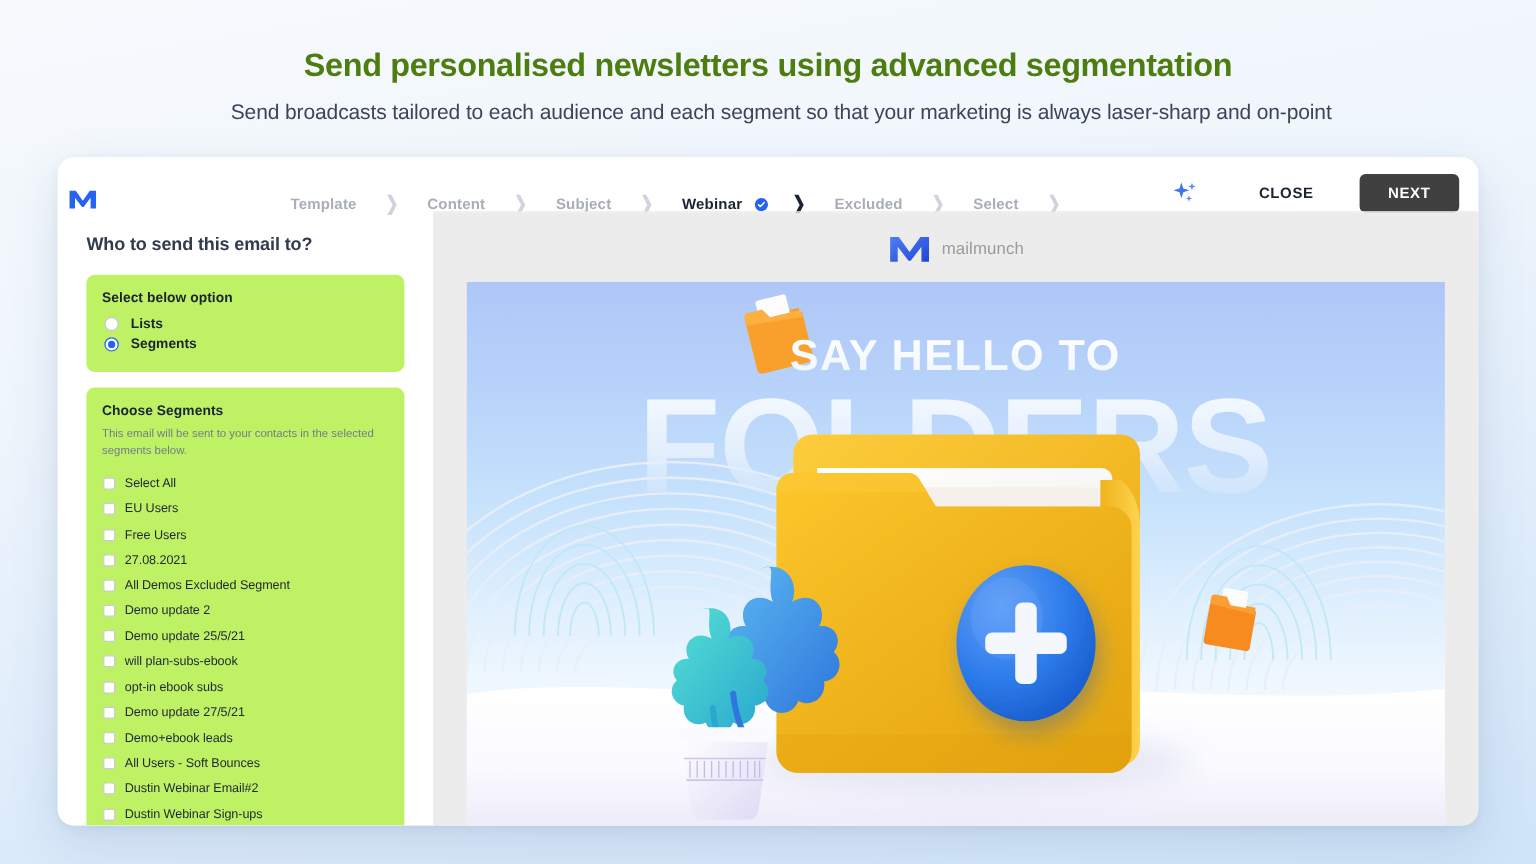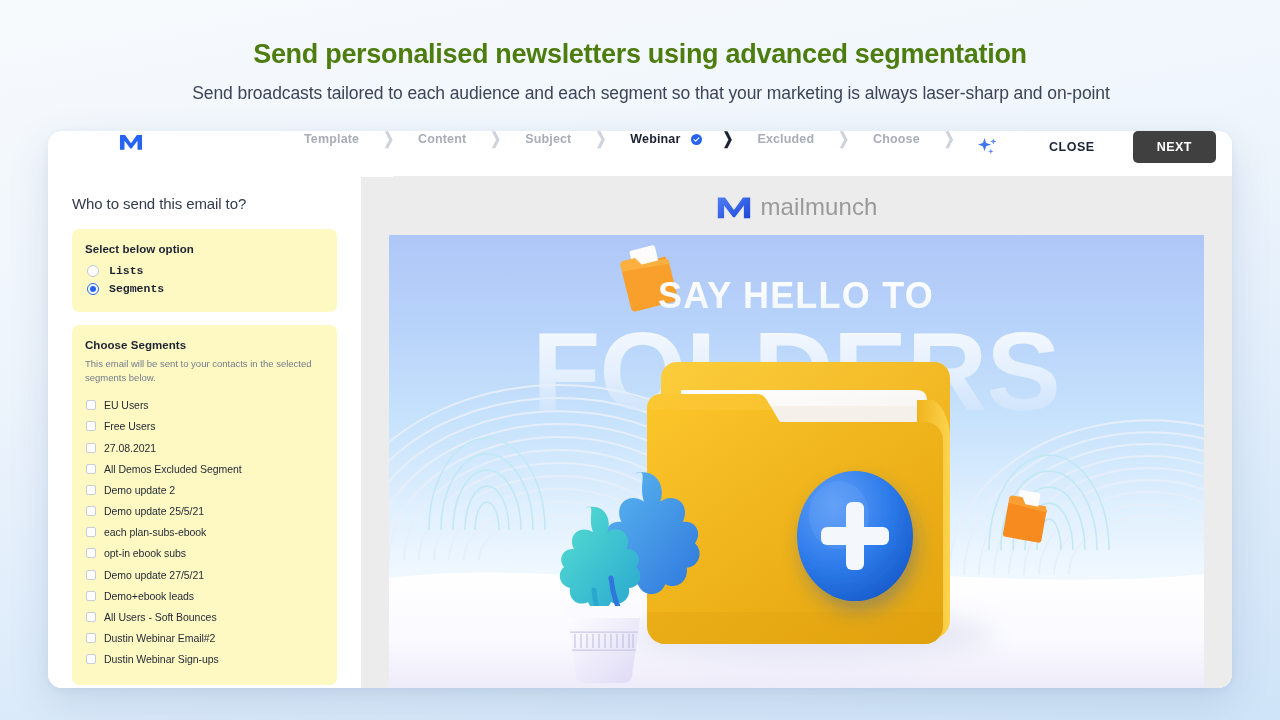--- a/index.html
+++ b/index.html
@@ -37,25 +37,24 @@
     background: #ffffff;
     border-radius: 14px;
     box-shadow: 0 14px 42px rgba(40,70,120,0.13), 0 2px 8px rgba(40,70,120,0.06);
     overflow: hidden;
     display: flex; flex-direction: column;
   }
 
   
   .topbar {
     height: 46px; flex: 0 0 46px;
-    display: flex; align-items: flex-start;
-    padding: 0 16px 0 38px;
+    display: flex; align-items: flex-end;
+    padding: 0 16px 0 8px;
     background: #fff;
     position: relative;
-    margin-left: 32px;
   }
   .topbar::after {
     content: ""; position: absolute; left: 313px; right: 0; bottom: 0;
     height: 1px; background: #ececec;
   }
   .brand-logo { width: 26px; height: 22px; flex: 0 0 26px; }
 
   .steps {
     display: flex; align-items: center;
     margin-left: 156px;
@@ -106,39 +105,39 @@
   .body-split { flex: 1 1 auto; display: flex; min-height: 0; }
 
   
   .sidebar {
     width: 313px; flex: 0 0 313px;
     background: #fff;
     padding: 18px 24px 0 24px;
     overflow: hidden;
   }
   .side-title {
-    font-size: 15px; color: #323b4d; font-weight: 400;
+    font-size: 15px; color: #323b4d; font-weight: 700;
     margin-bottom: 17px; letter-spacing: -0.1px;
   }
   .panel {
-    background: #fef9c3; border-radius: 7px;
+    background: #bef264; border-radius: 7px;
     padding: 14px 13px 15px 13px;
     margin-bottom: 13px;
   }
   .panel-title {
     font-size: 11.5px; font-weight: 700; color: #1b2333;
     margin-bottom: 6px; letter-spacing: 0.05px;
   }
   .panel-sub {
     font-size: 9.5px; color: #737b8b; line-height: 1.45;
     margin-bottom: 11px; margin-top: 1px;
   }
   .opt-row {
     display: flex; align-items: center; gap: 10px;
-    padding: 3px 0 2px 2px; cursor: pointer; font-family: Liberation Mono, monospace;
+    padding: 3px 0 2px 2px; cursor: pointer;
   }
   .radio {
     width: 12px; height: 12px; border-radius: 50%;
     border: 1.3px solid #c3c8d2; background: #fff;
     flex: 0 0 12px; position: relative;
   }
   .radio.on { border-color: #2563f0; border-width: 1.5px; }
   .radio.on::after {
     content: ""; position: absolute; inset: 2px;
     border-radius: 50%; background: #2563f0;
@@ -165,21 +164,21 @@
     flex: 1 1 auto; background: #ececec;
     display: flex; flex-direction: column; align-items: center;
     padding-top: 14px; min-width: 0; position: relative;
   }
   .mm-logo-row {
     display: flex; align-items: center; gap: 9px;
     height: 36px; margin-bottom: 11px;
   }
   .mm-mark { width: 36px; height: 28px; }
   .mm-word {
-    font-size: 24px; color: #9a9a9a; font-weight: 400; letter-spacing: 0.1px;
+    font-size: 14px; color: #9a9a9a; font-weight: 400; letter-spacing: 0.1px;
   }
 
   .hero {
     width: 815px; height: 100%;
     background: linear-gradient(178deg,
         #aec6f7 0%, #b2cbf8 10%, #b9d6fb 24%, #c2e1fc 38%,
         #d6ecfd 52%, #eaf5fe 66%, #f7fbff 78%, #fbfcff 90%, #f4f2fb 100%);
     position: relative; overflow: hidden;
     flex: 1 1 auto;
   }
@@ -212,21 +211,21 @@
       <span class="chev">❯</span>
       <span class="step active">Webinar</span>
       <span class="step-dot">
         <svg width="7" height="7" viewBox="0 0 10 10">
             <path d="M1.5 5.2 L3.8 7.4 L8.4 2.6" stroke="#fff" stroke-width="1.7" fill="none" stroke-linecap="round" stroke-linejoin="round"></path>
           </svg>
       </span>
       <span class="chev dark">❯</span>
       <span class="step">Excluded</span>
       <span class="chev">❯</span>
-      <span class="step">Choose</span>
+      <span class="step">Select</span>
       <span class="chev">❯</span>
     </div>
 
     <div class="topbar-right">
       <span class="ai-icon">
         <svg viewBox="0 0 26 26" xmlns="http://www.w3.org/2000/svg">
           <path d="M9.5 4 L11.1 9.0 L16.1 10.6 L11.1 12.2 L9.5 17.2 L7.9 12.2 L2.9 10.6 L7.9 9.0 Z" fill="#3f74f2"></path>
           <path d="M18.3 4.2 L19.1 6.6 L21.5 7.4 L19.1 8.2 L18.3 10.6 L17.5 8.2 L15.1 7.4 L17.5 6.6 Z" fill="#5b8bf5"></path>
           <path d="M15.8 14.6 L16.5 16.7 L18.6 17.4 L16.5 18.1 L15.8 20.2 L15.1 18.1 L13.0 17.4 L15.1 16.7 Z" fill="#5b8bf5"></path>
         </svg>
@@ -253,20 +252,24 @@
         </div>
       </div>
 
       <div class="panel">
         <div class="panel-title">Choose Segments</div>
         <div class="panel-sub">This email will be sent to your contacts in the selected segments below.</div>
 
         <div class="seg-list">
           <div class="seg-row">
               <span class="cbox"></span>
+              <span class="seg-label">Select All</span>
+            </div>
+          <div class="seg-row">
+              <span class="cbox"></span>
               <span class="seg-label">EU Users</span>
             </div>
           <div class="seg-row">
               <span class="cbox"></span>
               <span class="seg-label">Free Users</span>
             </div>
           <div class="seg-row">
               <span class="cbox"></span>
               <span class="seg-label">27.08.2021</span>
             </div>
@@ -277,21 +280,21 @@
           <div class="seg-row">
               <span class="cbox"></span>
               <span class="seg-label">Demo update 2</span>
             </div>
           <div class="seg-row">
               <span class="cbox"></span>
               <span class="seg-label">Demo update 25/5/21</span>
             </div>
           <div class="seg-row">
               <span class="cbox"></span>
-              <span class="seg-label">each plan-subs-ebook</span>
+              <span class="seg-label">will plan-subs-ebook</span>
             </div>
           <div class="seg-row">
               <span class="cbox"></span>
               <span class="seg-label">opt-in ebook subs</span>
             </div>
           <div class="seg-row">
               <span class="cbox"></span>
               <span class="seg-label">Demo update 27/5/21</span>
             </div>
           <div class="seg-row">

